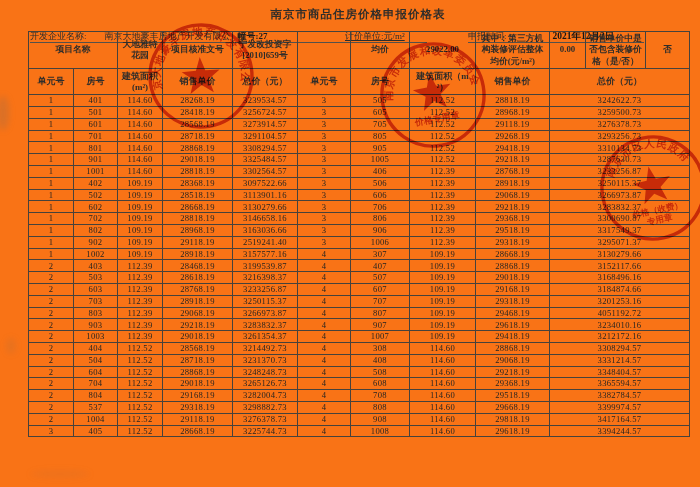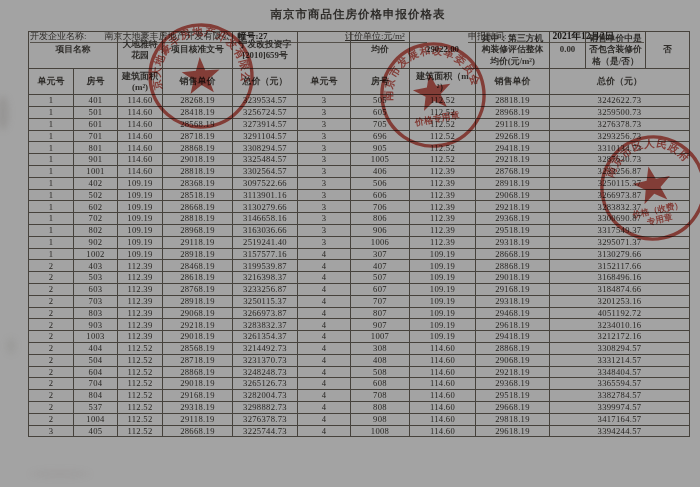--- a/index.html
+++ b/index.html
@@ -1,19 +1,19 @@
 <!DOCTYPE html>
 <html><head>
 <meta charset="utf-8">
 <style>
   * { margin:0; padding:0; box-sizing:border-box; }
   html,body { background:#d8d6d2; }
   .page {
     position:relative; width:700px; height:487px; overflow:hidden;
-    background:#a3a3a3; color:#2f2d2a;
+    background:#f97316; color:#2f2d2a;
     font-family:"Liberation Serif","DejaVu Serif",serif;
   }
   .doc-title {
     position:absolute; top:7px; left:28px; width:660px;
     text-align:center; font-size:11.5px; font-weight:bold; letter-spacing:1px;
   }
   .meta { position:absolute; top:30px; left:0; width:700px; height:15px; font-size:9px; }
   .meta .seg { position:absolute; top:0; white-space:nowrap; border-bottom:1px solid #55514b; height:13px; }
   .seg1 { left:30px; width:315px; }
   .seg2 { left:345px; width:82px;text-decoration:underline; }
@@ -136,21 +136,21 @@
           <td>29118.19</td>
           <td colspan="3">3276378.73</td>
         </tr>
         <tr>
           <td>1</td>
           <td>701</td>
           <td>114.60</td>
           <td>28718.19</td>
           <td>3291104.57</td>
           <td>3</td>
-          <td>696</td>
+          <td>805</td>
           <td>112.52</td>
           <td>29268.19</td>
           <td colspan="3">3293256.73</td>
         </tr>
         <tr>
           <td>1</td>
           <td>801</td>
           <td>114.60</td>
           <td>28868.19</td>
           <td>3308294.57</td>

